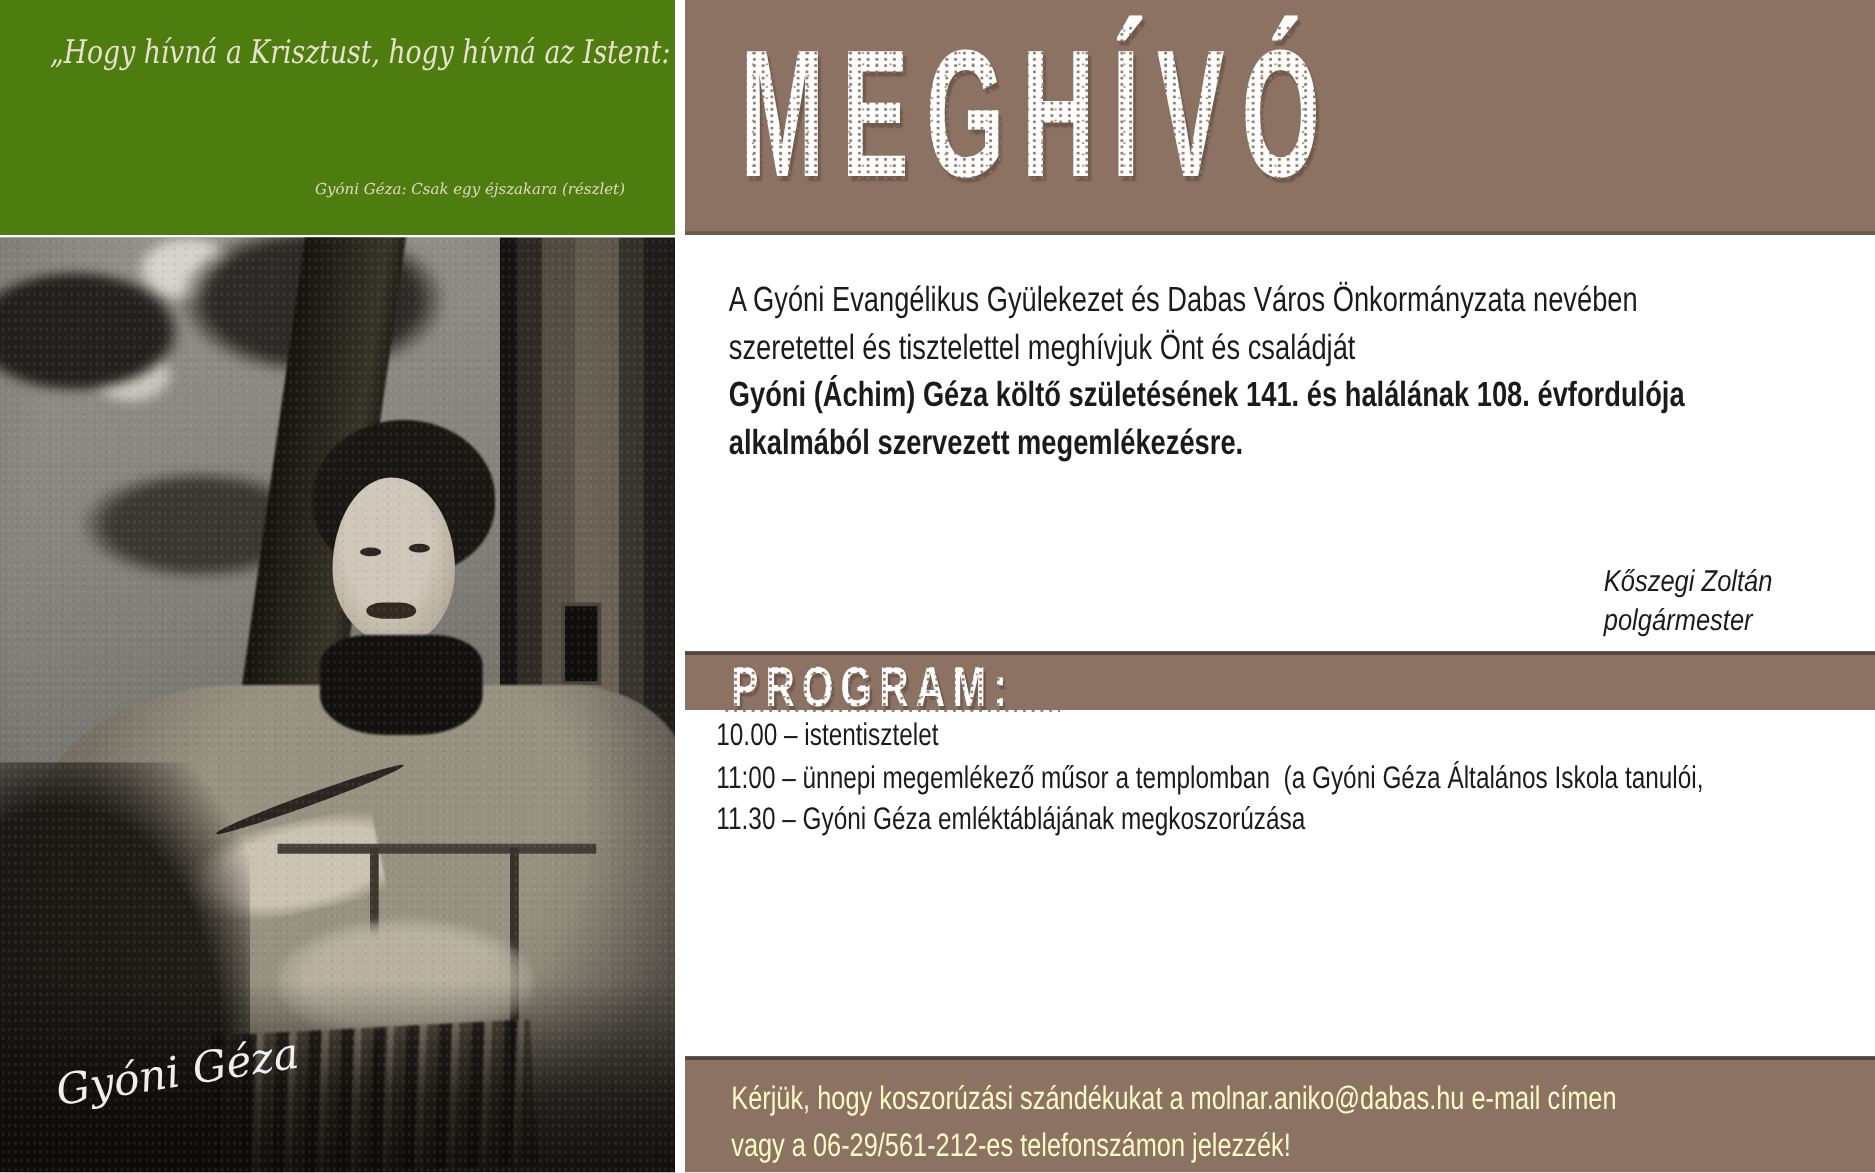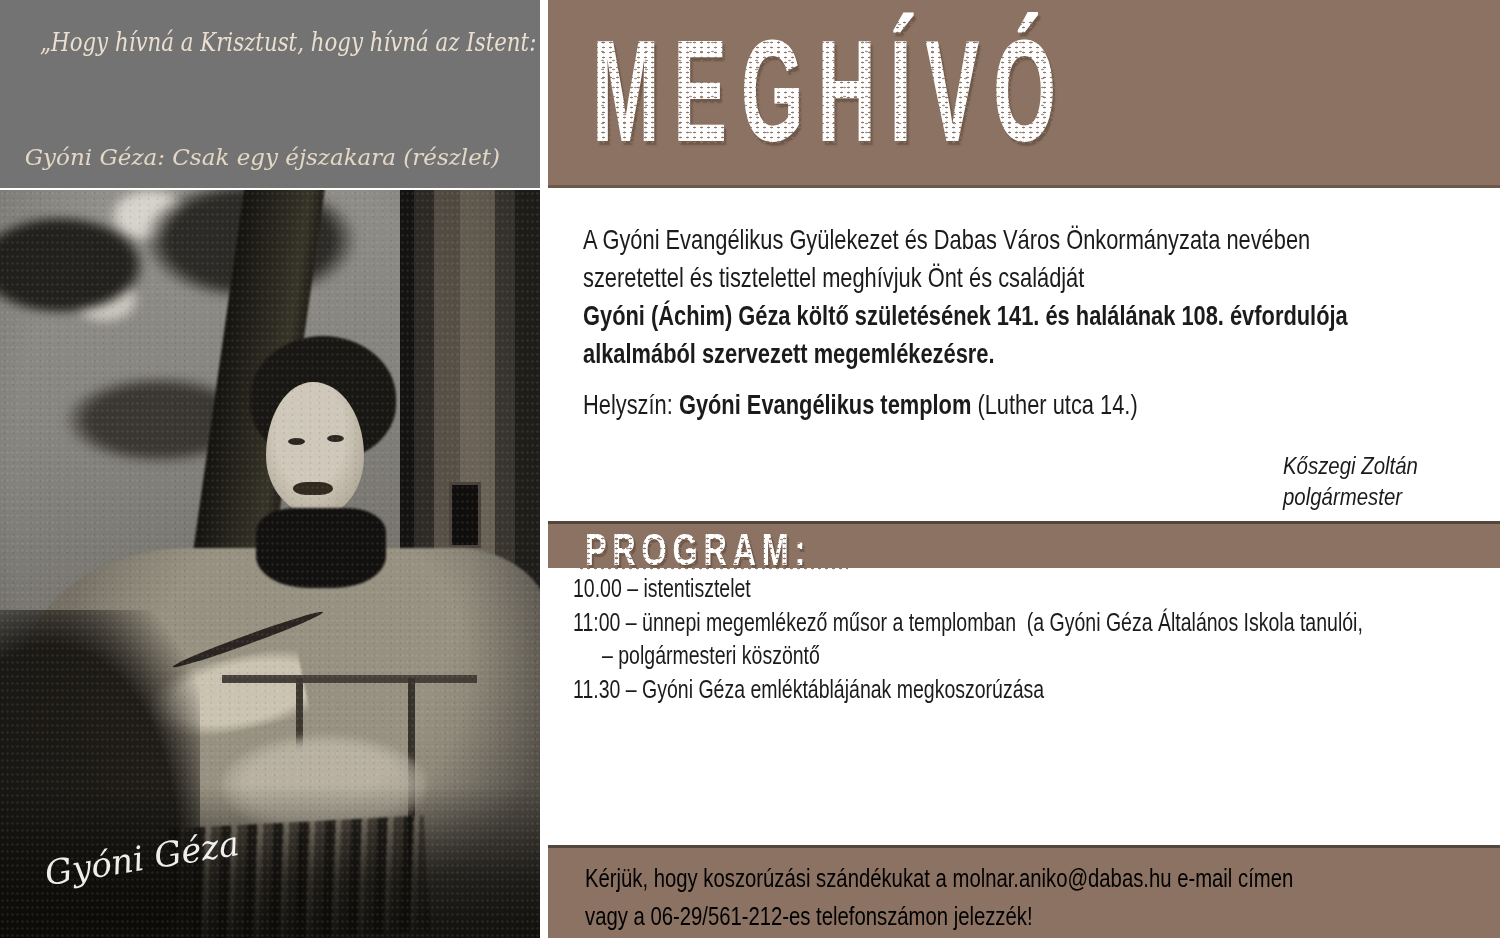--- a/index.html
+++ b/index.html
@@ -4,27 +4,27 @@
 <style>
   html,body{margin:0;padding:0;background:#ffffff;}
   .page{position:relative;width:1500px;height:938px;background:#ffffff;overflow:hidden;
         font-family:"Liberation Sans", sans-serif;color:#1b1b1b;}
 
   
   .line{display:inline-block;transform:scaleX(0.78);transform-origin:left center;white-space:pre;}
   .qline{display:inline-block;transform:scaleX(0.82);transform-origin:left center;white-space:pre;}
 
   
-  .quote-panel{position:absolute;left:0;top:0;width:540px;height:188px;background:#737373;}
+  .quote-panel{position:absolute;left:0;top:0;width:540px;height:188px;background:#4d7c0f;}
   .quote-text{position:absolute;left:40px;top:22px;
               font-family:"DejaVu Serif", serif;font-style:italic;
               font-size:26px;line-height:40px;color:#ead_dc;color:#eadfd0;}
   .quote-attrib{position:absolute;left:0;top:144px;width:500px;text-align:right;
                 font-family:"DejaVu Serif", serif;font-style:italic;
-                font-size:23px;color:#e4d7c6;}
+                font-size:12px;color:#e4d7c6;}
 
   .photo{position:absolute;left:0;top:190px;width:540px;height:748px;background:#6e6d68;overflow:hidden;}
   .ph{position:absolute;}
   .ph-wall{left:0;top:0;width:430px;height:600px;
            background:linear-gradient(165deg,#94928c 0%,#85837d 40%,#6f6d66 75%,#585650 100%);}
   .ph-topleft{left:-20px;top:-20px;width:380px;height:330px;filter:blur(4px);
       background:
         radial-gradient(ellipse 120px 70px at 80px 95px,#23211e 0 60%,transparent 72%),
         radial-gradient(ellipse 150px 85px at 270px 70px,#2c2a26 0 55%,transparent 72%),
         radial-gradient(ellipse 60px 40px at 170px 45px,#d6d3cb 0 50%,transparent 70%),
@@ -103,21 +103,21 @@
                  letter-spacing:8px;color:#ffffff;transform:scaleX(0.72);transform-origin:left top;
                  white-space:pre;text-shadow:3px 3px 1px rgba(70,52,40,.4);}
   .program-speckle{left:30px;top:2px;width:270px;height:44px;}
 
   .program-list{position:absolute;left:548px;top:572px;width:952px;font-size:25px;line-height:33.5px;}
   .program-list .row{white-space:pre;text-decoration:underline;}
   .ind-0{padding-left:25px;} .ind-1{padding-left:54px;} .ind-2{padding-left:62px;}
 
   .footer-bar{position:absolute;left:548px;top:845px;width:952px;height:93px;background:#8b7262;
               border-top:3px solid #55463c;box-sizing:border-box;}
-  .footer-text{position:absolute;left:37px;top:11px;font-size:26px;line-height:38px;color:#000000;}
+  .footer-text{position:absolute;left:37px;top:11px;font-size:26px;line-height:38px;color:#fef9c3;}
 </style>
 </head>
 <body>
 
 <div class="page">
 
   <div class="quote-panel">
     <div class="quote-text">
       <div><span class="qline">„Hogy hívná a Krisztust, hogy hívná az Istent:</span></div>
     </div>
@@ -157,37 +157,35 @@
   </div>
 
   <div class="intro">
     <div><span class="line">A Gyóni Evangélikus Gyülekezet és Dabas Város Önkormányzata nevében</span></div>
     <div><span class="line">szeretettel és tisztelettel meghívjuk Önt és családját</span></div>
     <div class="bold"><span class="line">Gyóni (Áchim) Géza költő születésének 141. és halálának 108. évfordulója</span></div>
     <div class="bold"><span class="line">alkalmából szervezett megemlékezésre.</span></div>
   </div>
 
   <div class="details">
-    <div><span class="line"><span>Helyszín: </span><b>Gyóni Evangélikus templom</b><span> (Luther utca 14.)</span></span></div>
   </div>
 
   <div class="signatory">
     <div><span class="line">Kőszegi Zoltán</span></div>
     <div><span class="line">polgármester</span></div>
   </div>
 
   <div class="program-bar">
     <div class="program-title">PROGRAM:</div>
     <div class="speckle program-speckle"></div>
   </div>
 
   <div class="program-list">
     <div class="row ind-0"><span class="line">10.00 – istentisztelet</span></div>
     <div class="row ind-0"><span class="line">11:00 – ünnepi megemlékező műsor a templomban  (a Gyóni Géza Általános Iskola tanulói,</span></div>
-    <div class="row ind-1"><span class="line">– polgármesteri köszöntő</span></div>
     <div class="row ind-0"><span class="line">11.30 – Gyóni Géza emléktáblájának megkoszorúzása</span></div>
   </div>
 
   <div class="footer-bar">
     <div class="footer-text">
       <div><span class="line">Kérjük, hogy koszorúzási szándékukat a molnar.aniko@dabas.hu e-mail címen</span></div>
       <div><span class="line">vagy a 06-29/561-212-es telefonszámon jelezzék!</span></div>
     </div>
   </div>
 

